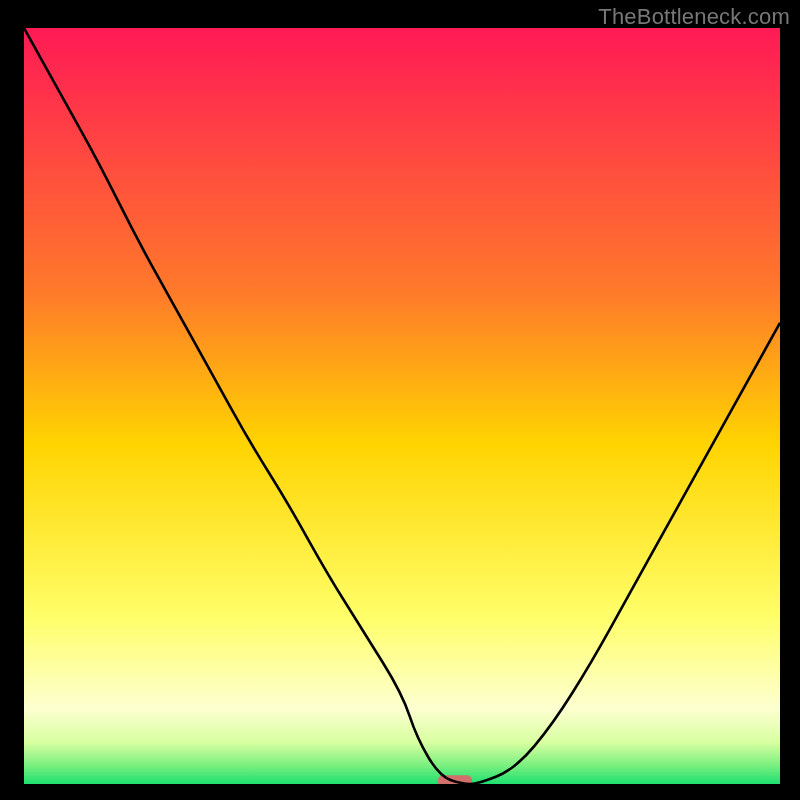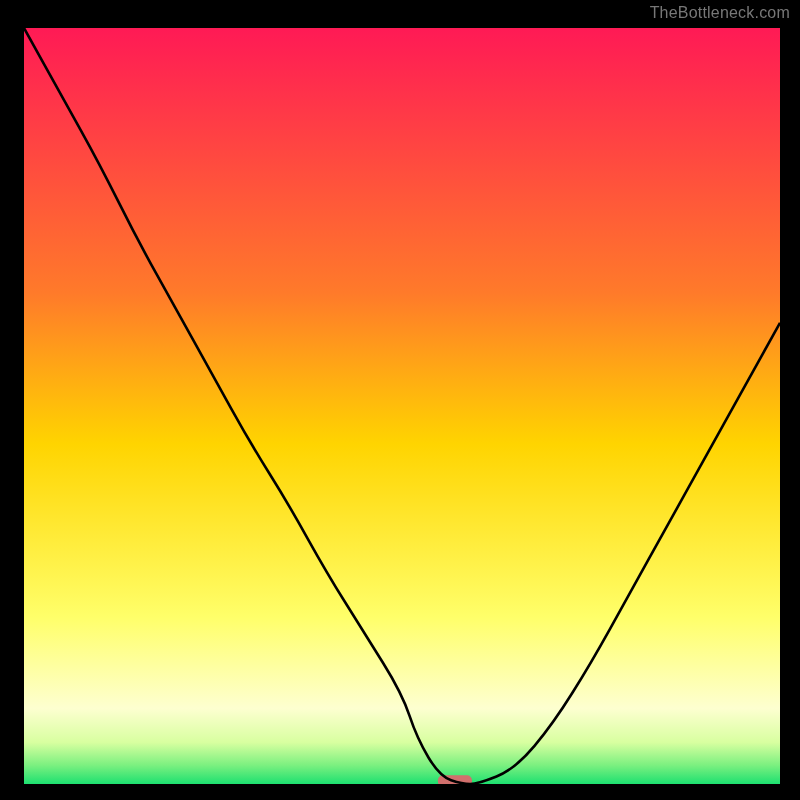--- a/index.html
+++ b/index.html
@@ -15,21 +15,21 @@
     position: relative;
     width: 800px;
     height: 800px;
     background: #000;
   }
   .watermark {
     position: absolute;
     top: 4px;
     right: 10px;
     color: #777;
-    font-size: 16px;
+    font-size: 22px;
     letter-spacing: 0.2px;
     z-index: 5;
   }
   .plot {
     position: absolute;
     left: 24px;
     top: 28px;
     width: 756px;
     height: 756px;
   }

